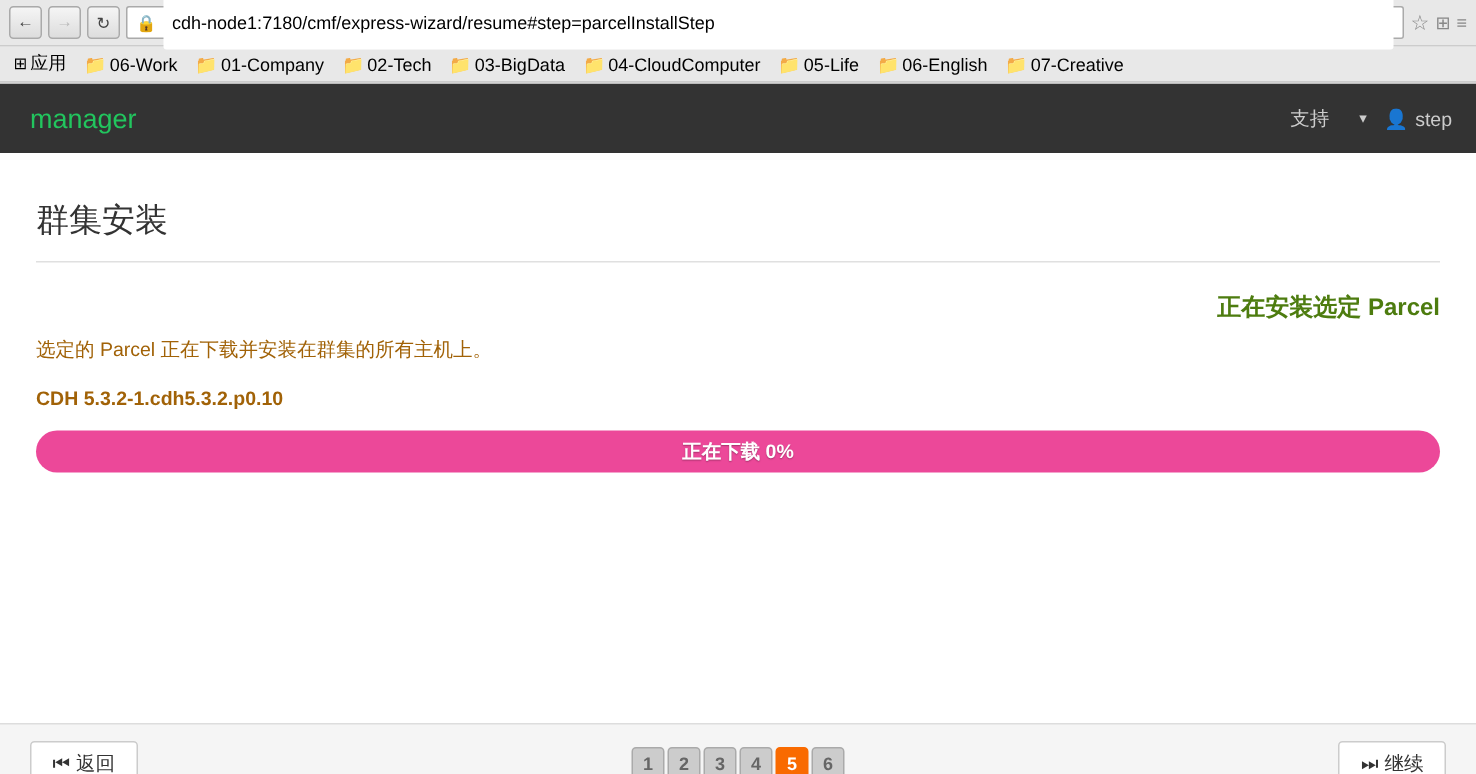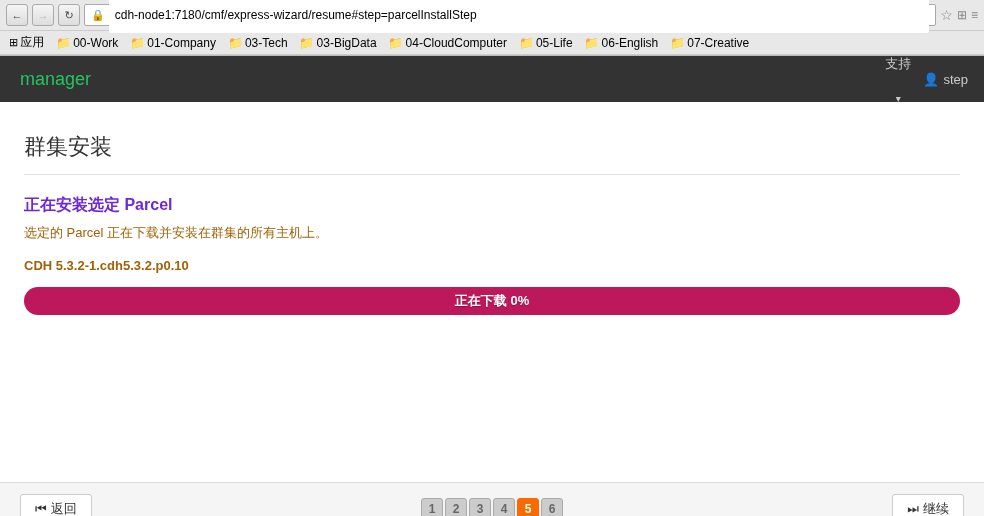--- a/index.html
+++ b/index.html
@@ -19,33 +19,33 @@
     .bookmark-item { display: flex; align-items: center; gap: 2px; cursor: pointer; padding: 1px 3px; border-radius: 2px; white-space: nowrap; }
     .folder-icon { color: #e8a000; font-size: 12px; }
 
     
     .app-header { background: #333; color: white; padding: 0 16px; display: flex; align-items: center; justify-content: space-between; height: 46px; }
     .logo-area { display: flex; align-items: baseline; gap: 0; }
     .logo-cloudera { font-size: 22px; font-weight: bold; color: white; letter-spacing: -0.5px; font-style: italic; }
     .logo-dot { color: #f96a00; font-size: 22px; font-weight: bold; font-style: italic; }
     .logo-manager { font-size: 18px; color: #22c55e; font-weight: 300; margin-left: 4px; }
     .header-right { display: flex; align-items: center; gap: 12px; font-size: 13px; color: #ccc; }
-    .support-link { color: #ccc; cursor: pointer; display: flex; align-items: center; gap: 20px; flex-direction: column; }
+    .support-link { color: #ccc; cursor: pointer; display: flex; align-items: center; gap: 20px; }
     .admin-link { color: #ccc; cursor: pointer; display: flex; align-items: center; gap: 4px; }
 
     
     .main-content { background: white; min-height: 380px; padding: 30px 24px; }
     .page-title { font-size: 22px; font-weight: normal; color: #333; margin-bottom: 20px; border-bottom: 1px solid #e0e0e0; padding-bottom: 12px; }
-    .section-title { font-size: 16px; font-weight: bold; color: #6d28d9; margin-bottom: 8px; }
+    .section-title { font-size: 16px; font-weight: bold; color: #4d7c0f; margin-bottom: 8px; text-align: right; }
     .section-subtitle { font-size: 13px; color: #a16207; margin-bottom: 16px; }
     .parcel-version { font-size: 13px; font-weight: bold; color: #a16207; margin-bottom: 14px; }
 
     
     .progress-container { margin-bottom: 8px; }
-    .progress-bar-wrapper { background: #be185d; border-radius: 14px; height: 28px; display: flex; align-items: center; justify-content: center; position: relative; overflow: hidden; }
+    .progress-bar-wrapper { background: #ec4899; border-radius: 14px; height: 28px; display: flex; align-items: center; justify-content: center; position: relative; overflow: hidden; }
     .progress-bar-fill { position: absolute; left: 0; top: 0; height: 100%; background: #888; width: 0%; }
     .progress-label { position: relative; z-index: 1; color: white; font-size: 13px; font-weight: bold; text-shadow: 0 1px 1px rgba(0,0,0,0.3); }
 
     
     .footer { background: #f5f5f5; border-top: 1px solid #ddd; padding: 10px 20px; display: flex; align-items: center; justify-content: space-between; height: 52px; }
     .footer-left { }
     .footer-center { display: flex; align-items: center; gap: 2px; }
     .footer-right { }
     .footer-btn { background: white; border: 1px solid #ccc; border-radius: 3px; padding: 5px 14px; font-size: 13px; cursor: pointer; display: flex; align-items: center; gap: 4px; color: #333; }
     .step-btn { width: 22px; height: 22px; border-radius: 3px; display: flex; align-items: center; justify-content: center; font-size: 12px; font-weight: bold; cursor: pointer; border: 1px solid #aaa; }
@@ -68,29 +68,29 @@
     <span style="font-size:12px; color:#888;">⊞</span>
     <span style="font-size:12px; color:#888; cursor:pointer;">≡</span>
   </div>
   <div class="bookmarks-bar">
     <div class="bookmark-item">
       <span style="font-size:11px;">⊞</span>
       <span>应用</span>
     </div>
     <div class="bookmark-item">
       <span class="folder-icon">📁</span>
-      <span>00-Work</span>
+      <span>06-Work</span>
     </div>
     <div class="bookmark-item">
       <span class="folder-icon">📁</span>
       <span>01-Company</span>
     </div>
     <div class="bookmark-item">
       <span class="folder-icon">📁</span>
-      <span>03-Tech</span>
+      <span>02-Tech</span>
     </div>
     <div class="bookmark-item">
       <span class="folder-icon">📁</span>
       <span>03-BigData</span>
     </div>
     <div class="bookmark-item">
       <span class="folder-icon">📁</span>
       <span>04-CloudComputer</span>
     </div>
     <div class="bookmark-item">

